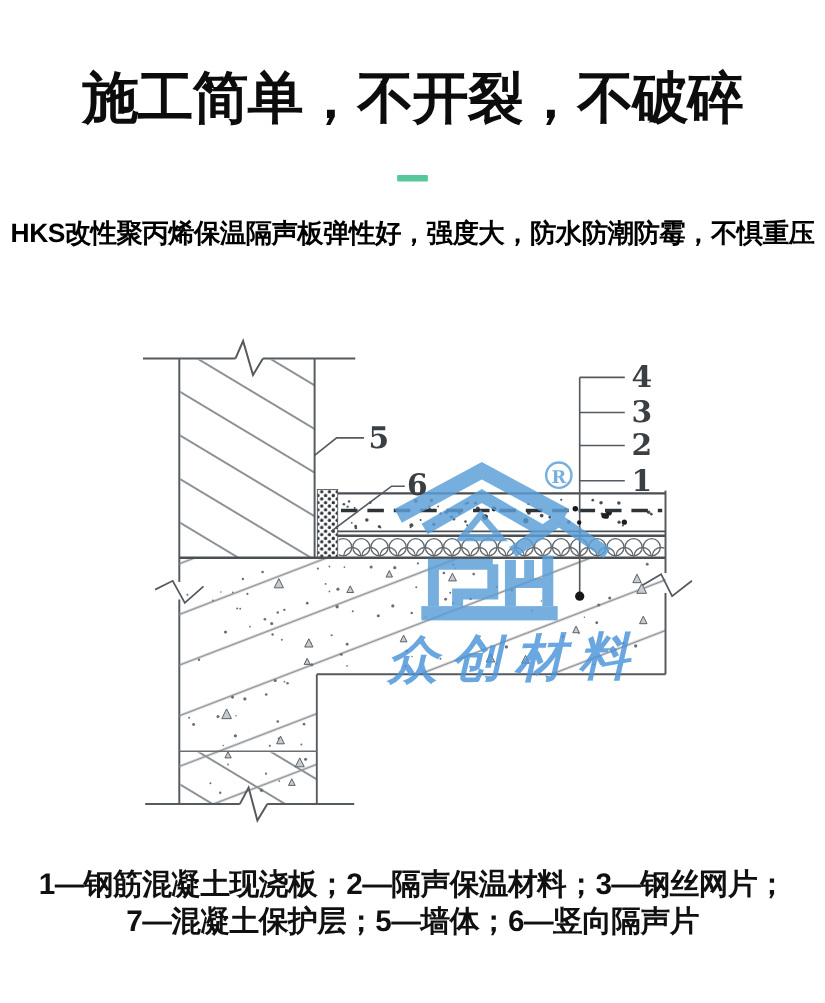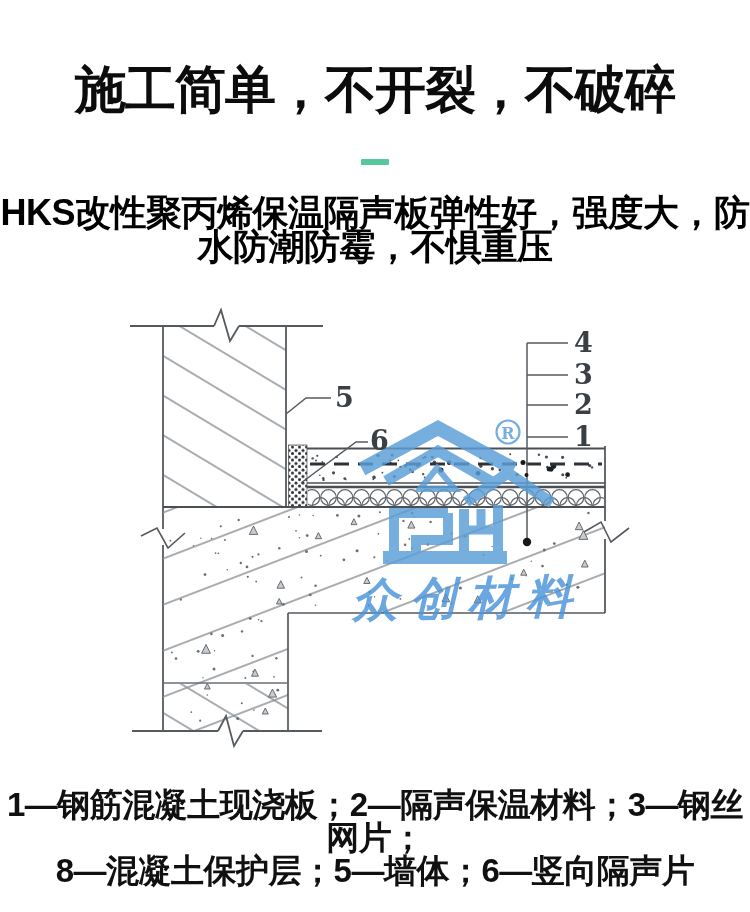--- a/index.html
+++ b/index.html
@@ -2,23 +2,23 @@
 <html><head>
 <meta charset="utf-8">
 <style>
   html,body{margin:0;padding:0;background:#fff;}
   .page{position:relative;width:750px;height:912px;background:#ffffff;overflow:hidden;
         font-family:"Liberation Sans","DejaVu Sans",sans-serif;}
   .title{position:absolute;top:62px;left:0;width:100%;text-align:center;
          font-size:51px;font-weight:900;color:#0c0c0c;line-height:1.1;letter-spacing:-1px;font-family:Liberation Serif, serif;}
   .divider{position:absolute;top:159px;left:361px;width:28px;height:6px;background:#57c89b;border-radius:1px;}
   .desc{position:absolute;top:196px;left:0;width:100%;text-align:center;
-        font-size:36px;font-weight:800;color:#000;line-height:34px;letter-spacing:-0.5px;}
+        font-size:24px;font-weight:800;color:#000;line-height:34px;letter-spacing:-0.5px;}
   .legend{position:absolute;top:788px;left:0;width:100%;text-align:center;
-          font-size:33px;font-weight:700;color:#101010;line-height:33px;letter-spacing:-0.5px;}
+          font-size:27px;font-weight:700;color:#101010;line-height:33px;letter-spacing:-0.5px;}
   .diagram-svg{position:absolute;left:0;top:300px;width:750px;height:480px;}
   .callout-num{font-family:"DejaVu Serif","Liberation Serif",serif;font-size:27px;font-weight:600;fill:#3a3f44;}
   .wm-text{font-family:"DejaVu Sans","Liberation Sans",sans-serif;font-size:46px;font-weight:bold;
            font-style:italic;letter-spacing:12px;}
 </style>
 </head>
 <body>
 
 <div class="page">
 
@@ -332,15 +332,15 @@
       <g>
         <circle cx="508" cy="432" r="11.5" fill="none" stroke="#5b9fd8" stroke-width="2.2"></circle>
         <text x="508" y="439" text-anchor="middle" fill="#5b9fd8" style="font-family:'DejaVu Serif',serif;font-size:16px;font-weight:bold;">R</text>
       </g>
       <text class="wm-text" x="352" y="614" fill="#4d95da" transform="rotate(-1 455 600)">众创材料</text>
     </g>
   </svg>
 
   <div class="legend">
     <div>1—钢筋混凝土现浇板；2—隔声保温材料；3—钢丝网片；</div>
-    <div>8—混凝土保护层；5—墙体；6—竖向隔声片</div>
+    <div>7—混凝土保护层；5—墙体；6—竖向隔声片</div>
   </div>
 </div>
 
 </body></html>

